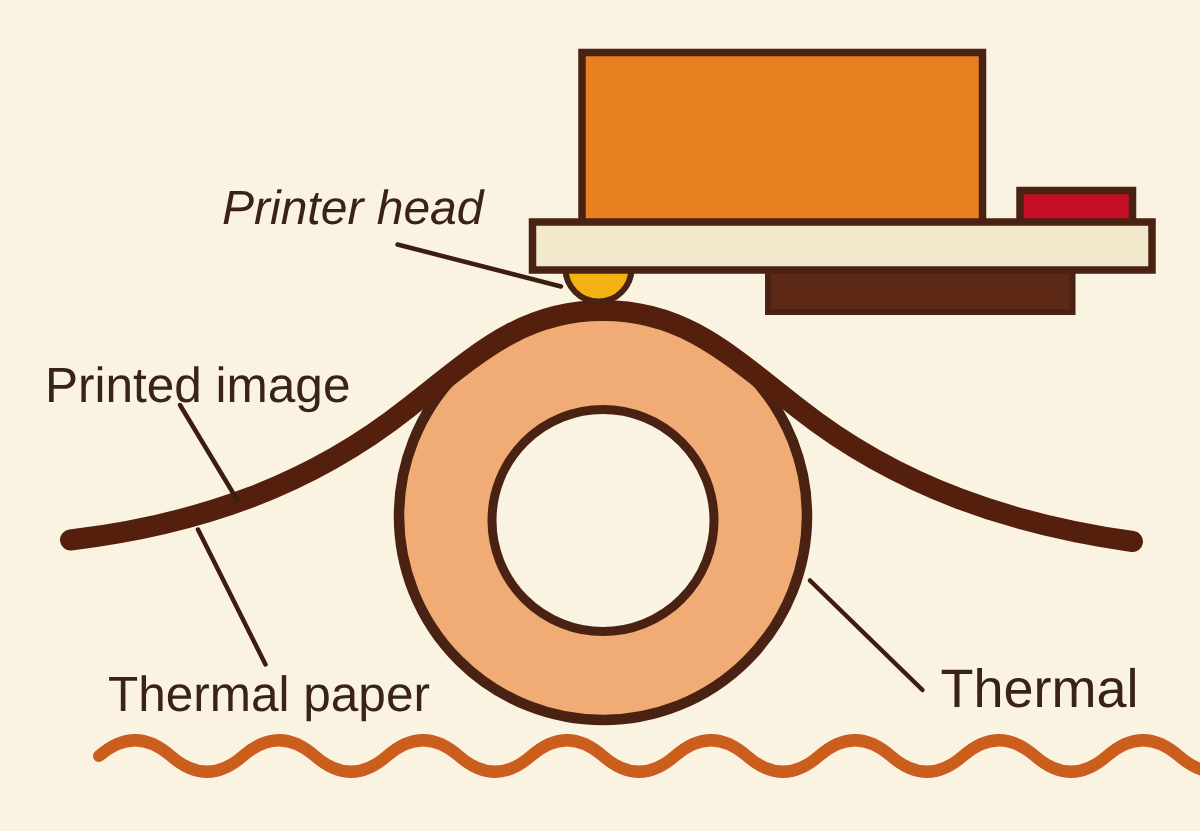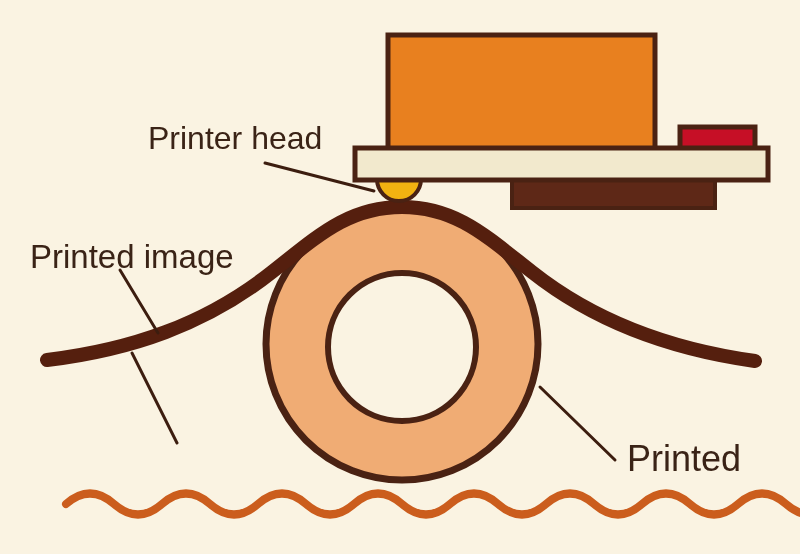--- a/index.html
+++ b/index.html
@@ -6,21 +6,21 @@
   .canvas {
     position:relative; width:800px; height:554px;
     background:#faf3e2; overflow:hidden;
     font-family:"Liberation Sans", sans-serif;
   }
   .canvas svg { position:absolute; left:0; top:0; }
   .label {
     position:absolute; color:#3a2316; white-space:nowrap;
     font-family:"Liberation Sans", sans-serif; line-height:1;
   }
-  .label-printer-head { left:148px; top:122px; font-size:32px; }
+  .label-printer-head { left:148px; top:122px; font-size:32px;font-style:italic; }
   .label-printed-image { left:30px;  top:240px; font-size:33px; }
   .label-thermal-paper { left:72px;  top:446px; font-size:33px; }
   .label-roller        { left:627px; top:441px; font-size:36px; }
 </style>
 </head>
 <body>
 
 <div class="canvas">
 
   <svg width="800" height="554" viewBox="0 0 800 554">
@@ -48,14 +48,15 @@
              c 16 -14, 32 -14, 48 0 c 16 14, 32 14, 48 0
              c 16 -14, 32 -14, 48 0 c 16 14, 32 14, 48 0
              c 16 -14, 32 -14, 48 0 c 16 14, 32 14, 48 0
              c 16 -14, 32 -14, 48 0 c 16 14, 32 14, 48 0
              c 16 -14, 32 -14, 48 0 c 16 14, 32 14, 48 0
              c 16 -14, 32 -14, 48 0 c 16 14, 32 14, 48 0" fill="none" stroke-width="8" stroke-linecap="round" stroke="#cb5d1d"></path>
   </svg>
 
   <div class="label label-printer-head">Printer head</div>
   <div class="label label-printed-image">Printed image</div>
-  <div class="label label-roller">Printed</div>
+  <div class="label label-thermal-paper">Thermal paper</div>
+  <div class="label label-roller">Thermal</div>
 </div>
 
 </body></html>

